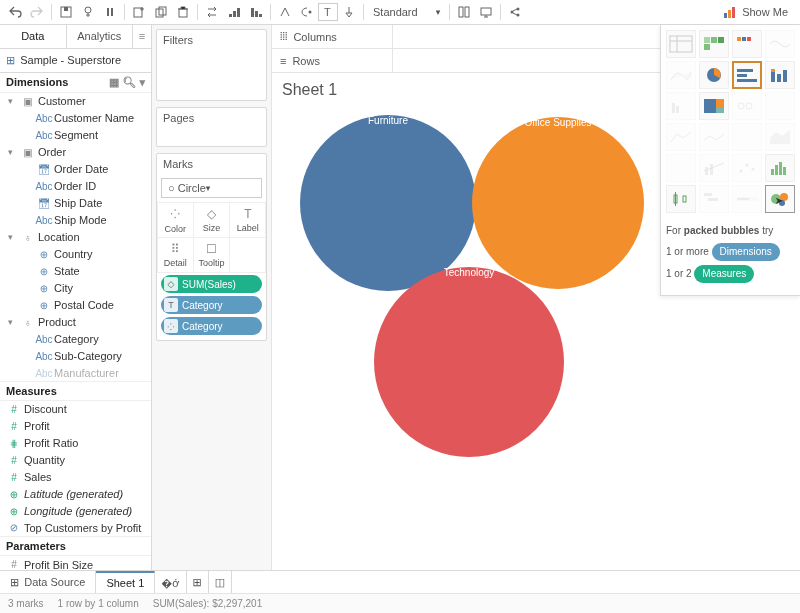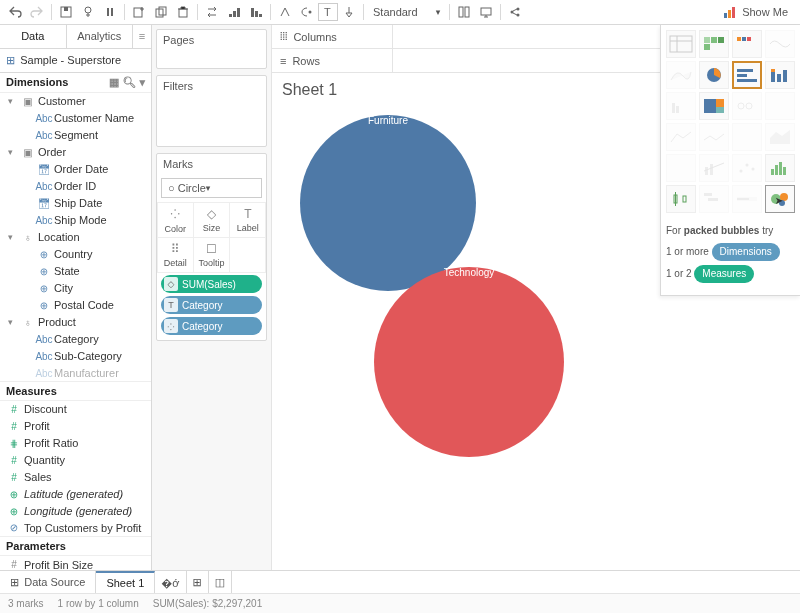--- a/index.html
+++ b/index.html
@@ -340,26 +340,26 @@
         </div>
       <div class="trow">
           <span class="ico" style="color:#888">#</span>
           <span>Top Customers</span>
         </div>
     </div>
   </div>
 
   <div class="cardscol">
     <div class="card">
+        <div class="card-title">Filters</div>
+        <div style="height:50px"></div>
+      </div>
+    <div class="card">
         <div class="card-title">Pages</div>
         <div style="height:18px"></div>
-      </div>
-    <div class="card">
-        <div class="card-title">Filters</div>
-        <div style="height:50px"></div>
       </div>
     <div class="card">
       <div class="card-title">Marks</div>
       <div class="marks-dd">
           <span>○ <span>Circle</span></span>
           <span style="font-size:9px">▾</span>
         </div>
       <div class="markgrid">
         <div class="markcell">
             <span class="mi">⁘</span>
@@ -412,20 +412,23 @@
       <div class="shelflabel">
           <span>≡</span>
           <span>Rows</span>
         </div>
       <div class="shelfbody"></div>
     </div>
     <div class="sheet-title">Sheet 1</div>
     <div class="viz">
       <div class="bubble" style="left:28px;top:8px;width:176px;height:176px;background:#4e79a7">
           <span>Furniture</span>
+        </div>
+      <div class="bubble" style="left:200px;top:10px;width:172px;height:172px;background:#f28e2b">
+          <span>Office Supplies</span>
         </div>
       <div class="bubble" style="left:102px;top:160px;width:190px;height:190px;background:#e15759">
           <span>Technology</span>
         </div>
     </div>
   </div>
 </div>
 
 <div class="showme">
   <div class="smgrid">

